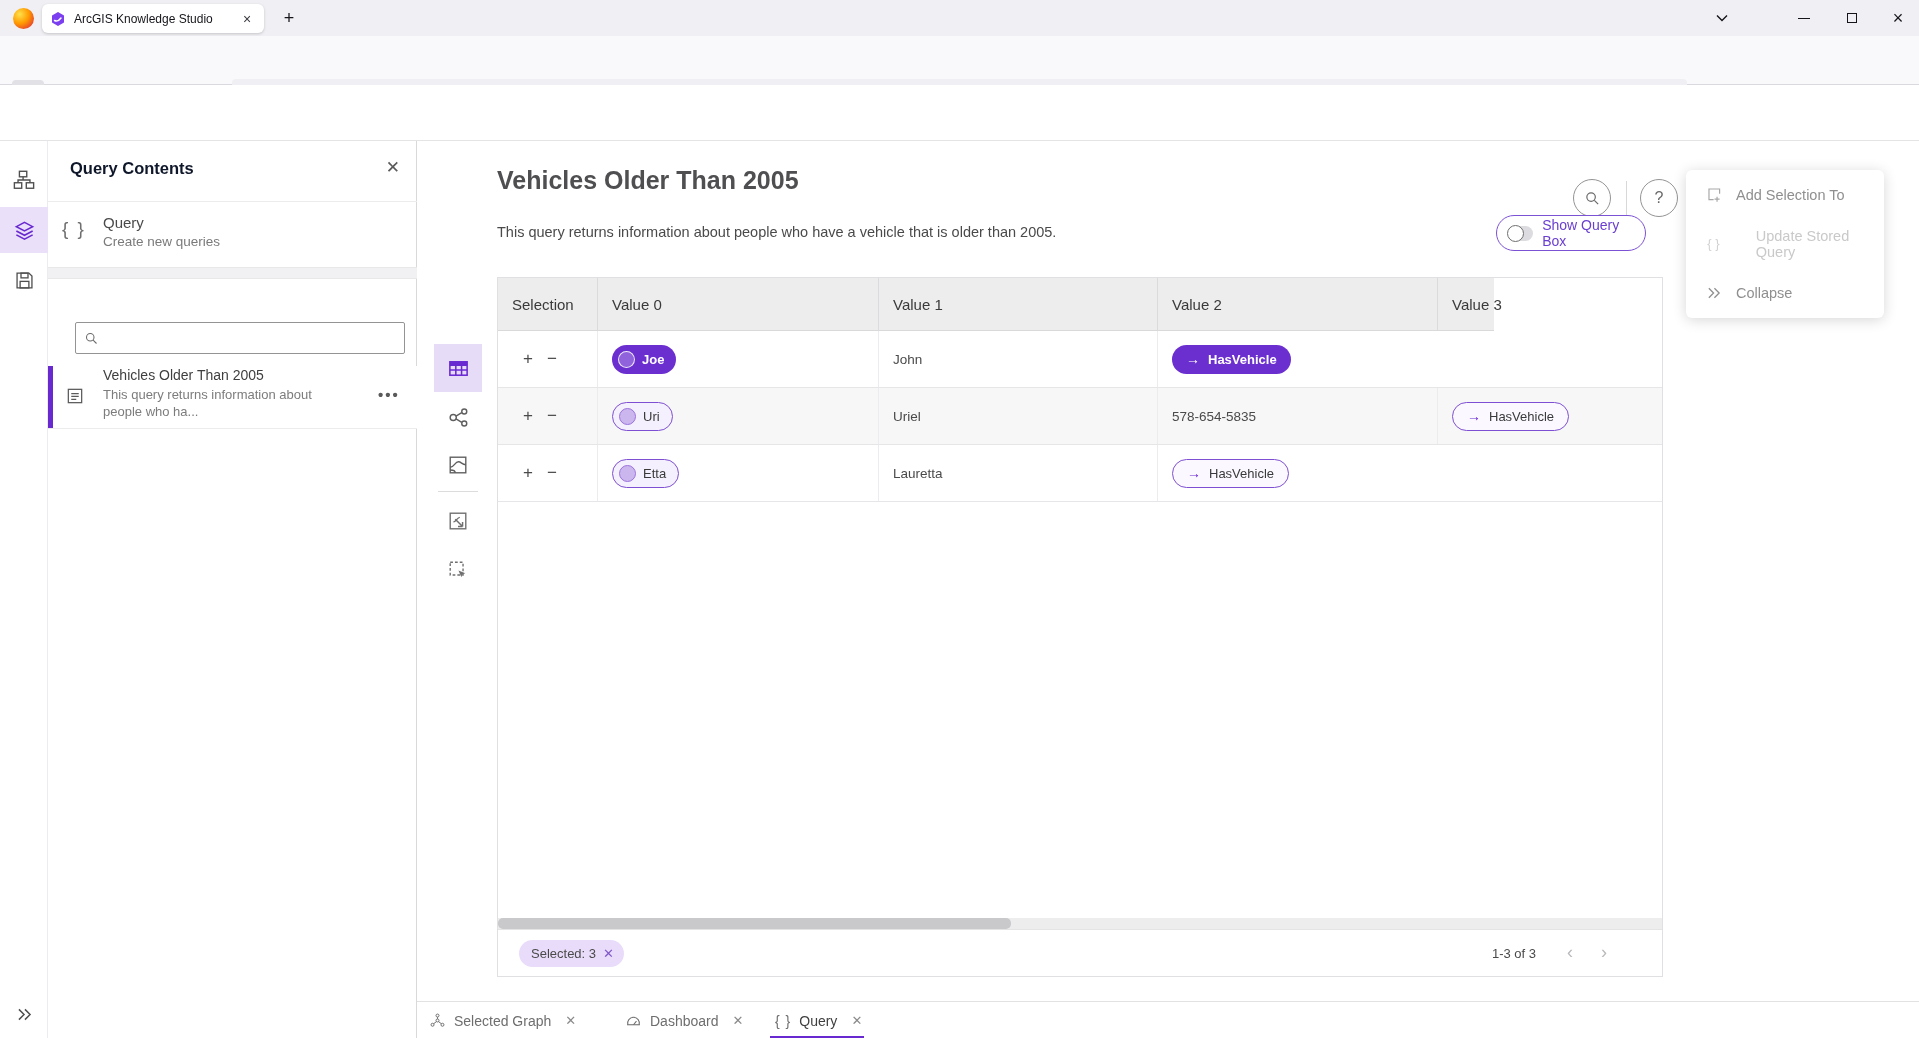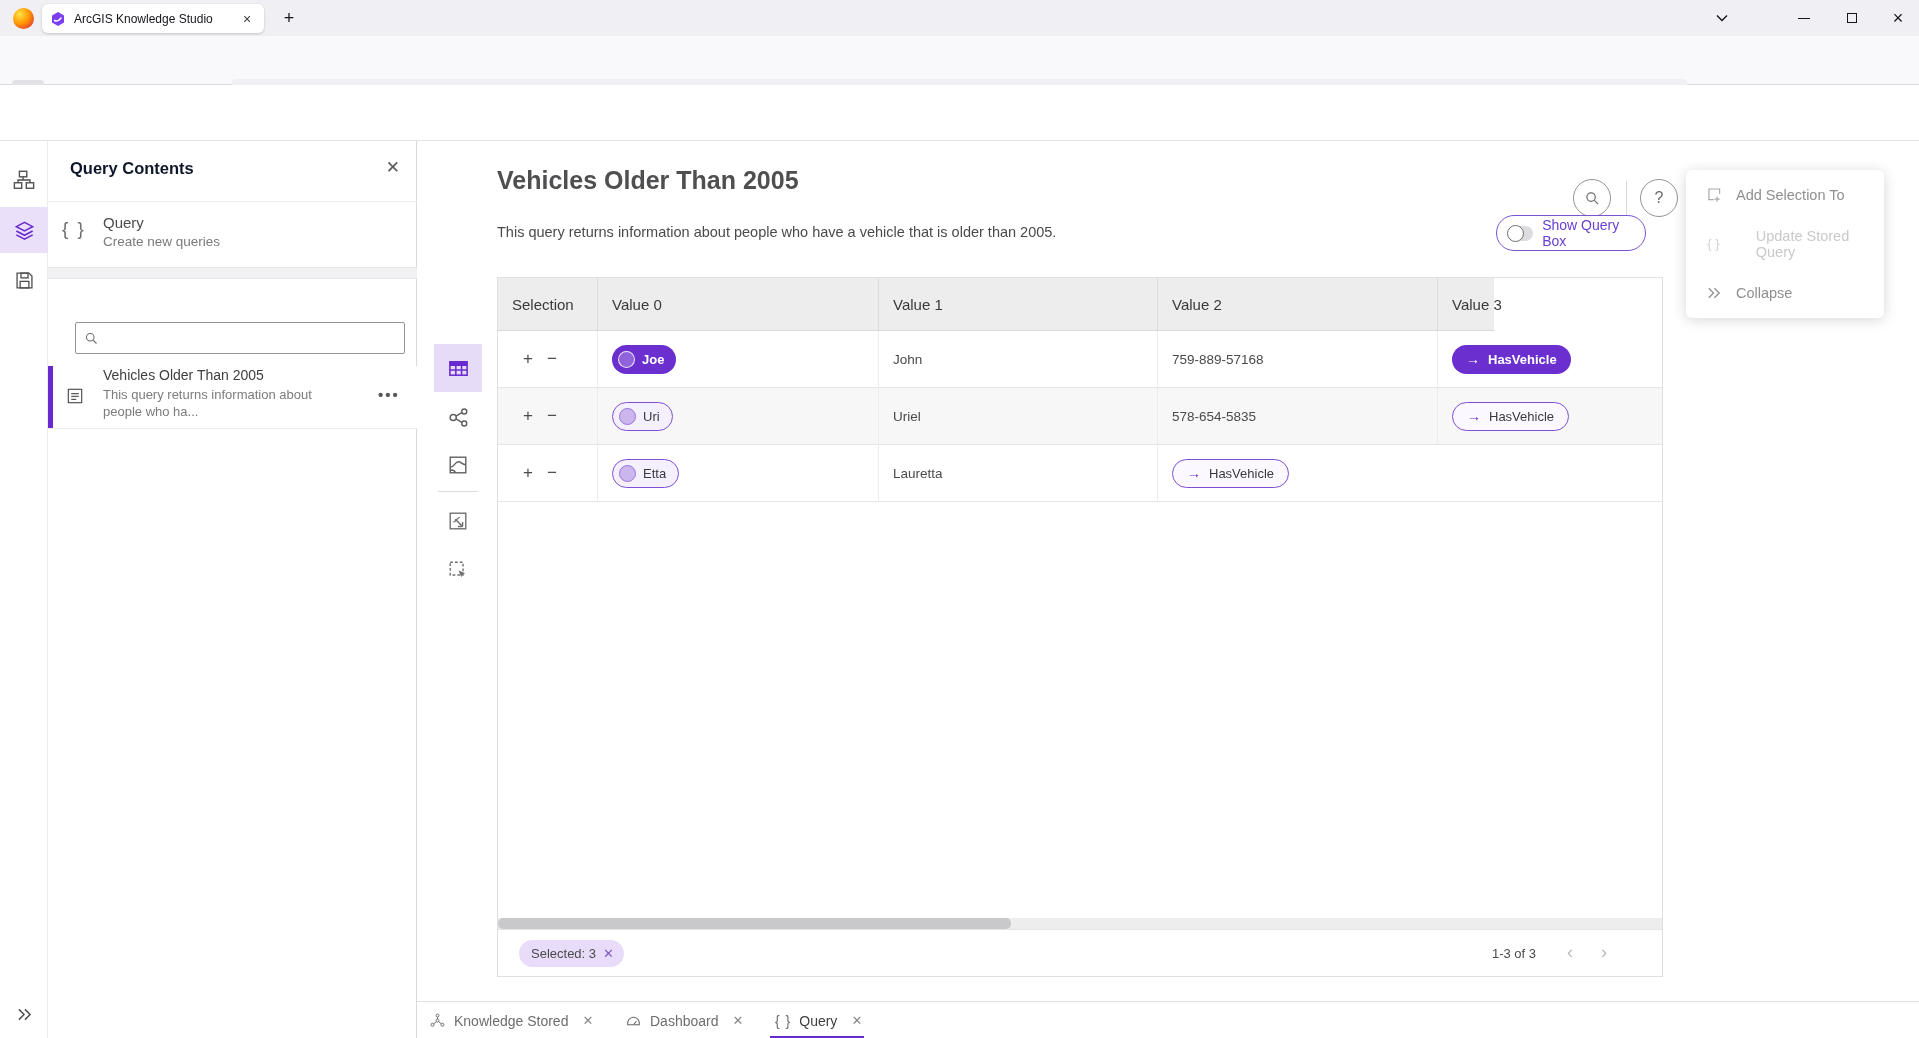--- a/index.html
+++ b/index.html
@@ -358,21 +358,20 @@
         <span class="pm">+</span>
         <span class="pm">−</span>
       </div>
       <div class="td">
           <span class="pill solid">
             <span class="dot"></span>
             <span>Joe</span>
           </span>
         </div>
       <div class="td">John</div>
-      <div class="td">759-889-57168</div>
       <div class="td">
           <span class="rpill solid">
             <span class="arr">→</span>
             <span>HasVehicle</span>
           </span>
         </div>
     </div>
 
     <div class="trow alt" style="top:110px">
       <div class="td" style="padding-left:18px">
@@ -456,21 +455,21 @@
 
   <div class="bottombar">
     <div class="btab2" style="left:12px">
       <svg width="17" height="17" viewBox="0 0 24 24" fill="none" stroke="#6e6e6e" stroke-width="1.4">
           <circle cx="12" cy="5" r="2.1"></circle>
           <circle cx="5" cy="18" r="2.1"></circle>
           <circle cx="19" cy="18" r="2.1"></circle>
           <circle cx="12" cy="12" r="2.1"></circle>
           <path d="M12 7.2v2.6M10.5 13.6l-4 3M13.5 13.6l4 3"></path>
         </svg>
-      <span class="lbl">Knowledge Stored</span>
+      <span class="lbl">Selected Graph</span>
       <span class="cx">✕</span>
     </div>
     <div class="btab2" style="left:208px">
       <svg width="17" height="17" viewBox="0 0 24 24" fill="none" stroke="#6e6e6e" stroke-width="1.5">
           <path d="M4 18a8.3 8.3 0 1 1 16 0"></path>
           <path d="M12 18l4.2-5.2"></path>
           <path d="M3 18h18"></path>
         </svg>
       <span class="lbl">Dashboard</span>
       <span class="cx">✕</span>

